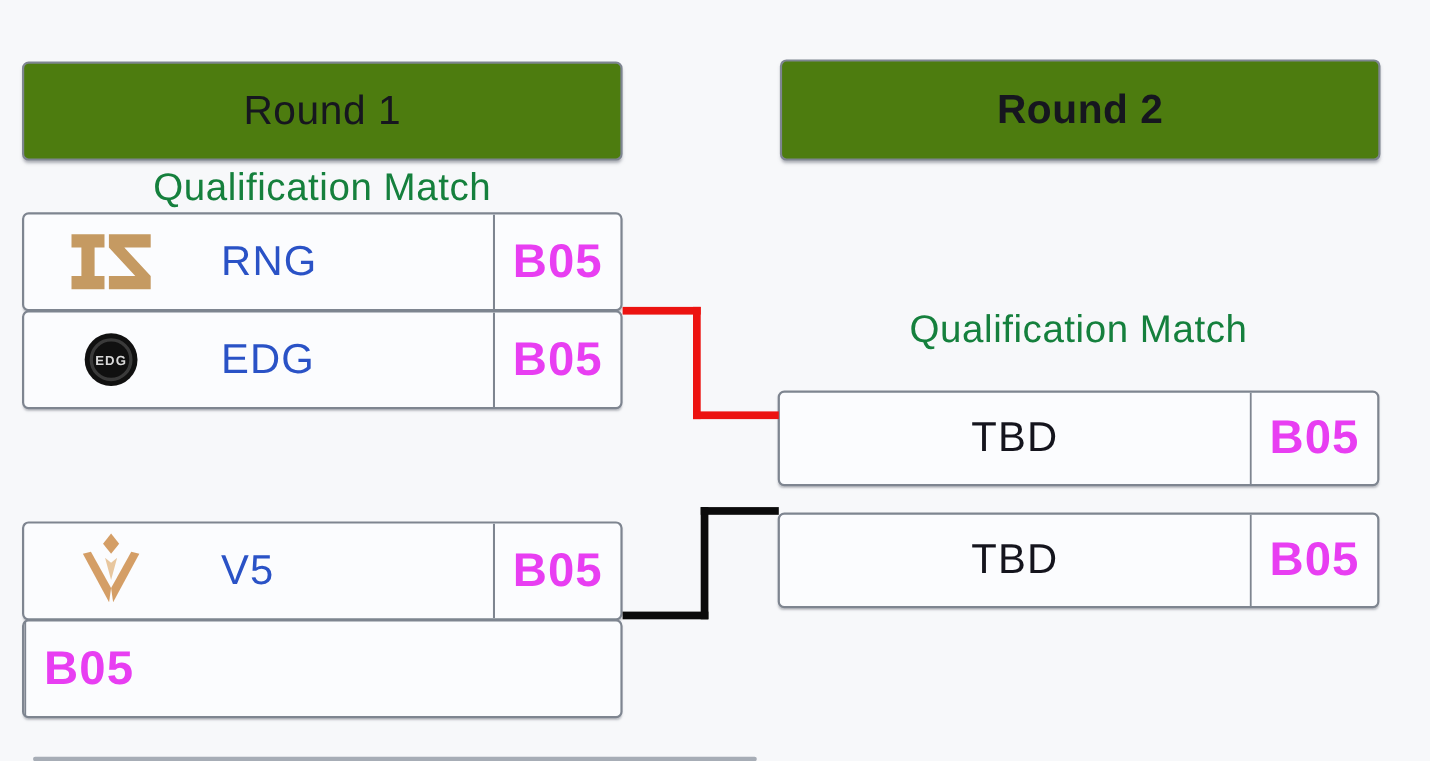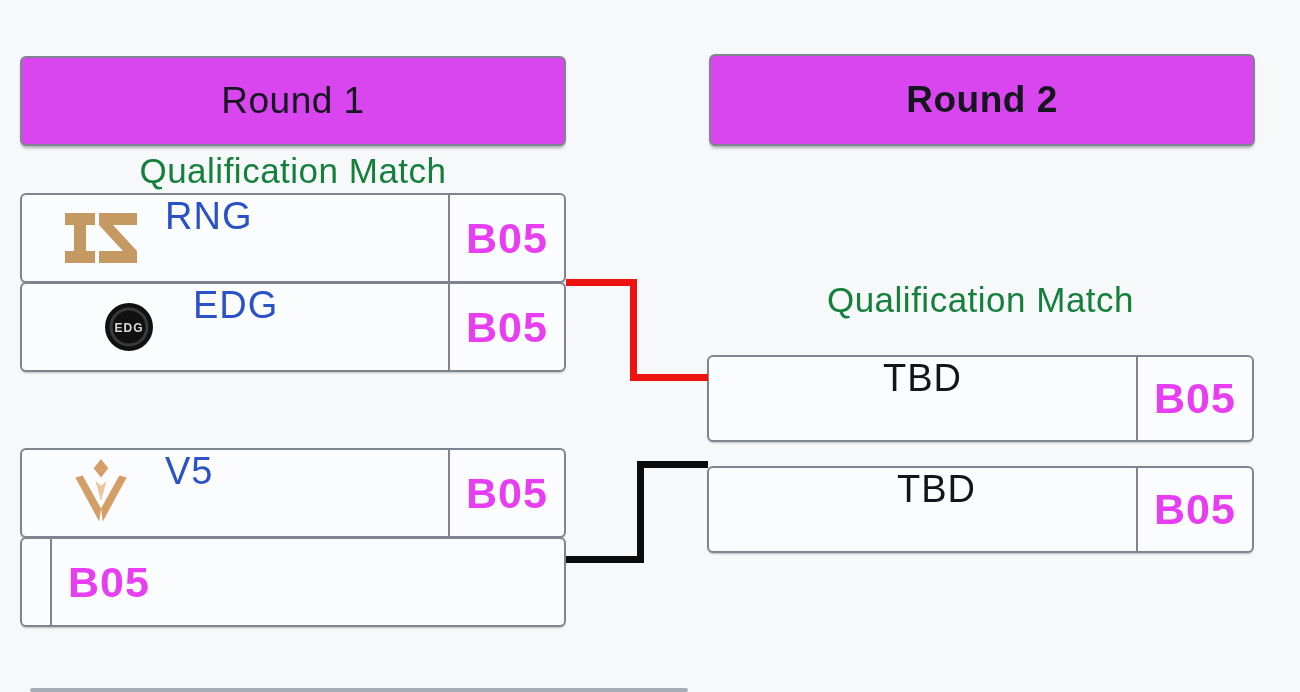--- a/index.html
+++ b/index.html
@@ -7,21 +7,21 @@
     width:1300px;height:692px;overflow:hidden;
     background:#f7f8fa;
     font-family:"Liberation Sans", sans-serif;
     position:relative;
   }
   .stage{position:absolute;inset:0;}
 
   
   .hdr{
     position:absolute;
-    background:#d946ef;
+    background:#4d7c0f;
     border:2px solid #7e8590;
     border-radius:6px;
     box-shadow:0 3px 3px -1px rgba(95,100,112,.5);
     display:flex;align-items:center;justify-content:center;
     font-size:37px;color:#16161f;font-weight:500;letter-spacing:.5px;
     box-sizing:border-box;
   }
   #hdr1{left:20px;top:56px;width:546px;height:90px;}
   #hdr2{left:709px;top:54px;width:546px;height:92px;font-weight:bold;}
 
@@ -29,39 +29,40 @@
   .mlabel{
     position:absolute;text-align:center;
     font-size:35px;color:#15803d;font-weight:500;letter-spacing:.5px;
   }
   #mlabel1{left:20px;top:151px;width:546px;}
   #mlabel2{left:707px;top:280px;width:547px;}
 
   
   .match{position:absolute;box-sizing:border-box;}
   #match1{left:20px;top:193px;width:546px;}
-  #match2{left:20px;top:448px;width:546px;}
+  #match2{left:20px;top:474px;width:546px;}
   #match3{left:707px;top:331px;width:547px;}
 
   .row{
     height:90px;
     background:#fbfcfe;
     border:2px solid #7e8590;
     border-radius:6px;
     box-sizing:border-box;
     display:flex;
     box-shadow:0 2px 2px -1px rgba(95,100,112,.4);
   }
-  .row + .row{margin-top:-1px;padding-left:28px;}
+  .row + .row{margin-top:-1px;}
   #match3 .row{height:87px;margin-top:24px;}
 
   .teamcell{
-    flex:1;display:flex;
+    flex:1;display:flex;align-items:center;
     padding-left:37px;
     min-width:0;
+    gap:36px;
   }
   .teamcell.centered{justify-content:center;padding-left:0;}
   .logo{width:84px;display:flex;align-items:center;justify-content:center;flex:none;}
   .tname{
     font-size:38px;color:#2a52c6;font-weight:500;letter-spacing:1px;
     margin-left:22px;
   }
   .tbd{font-size:38px;color:#14141d;font-weight:500;letter-spacing:1px;}
   .fmt{
     width:114px;flex:none;

